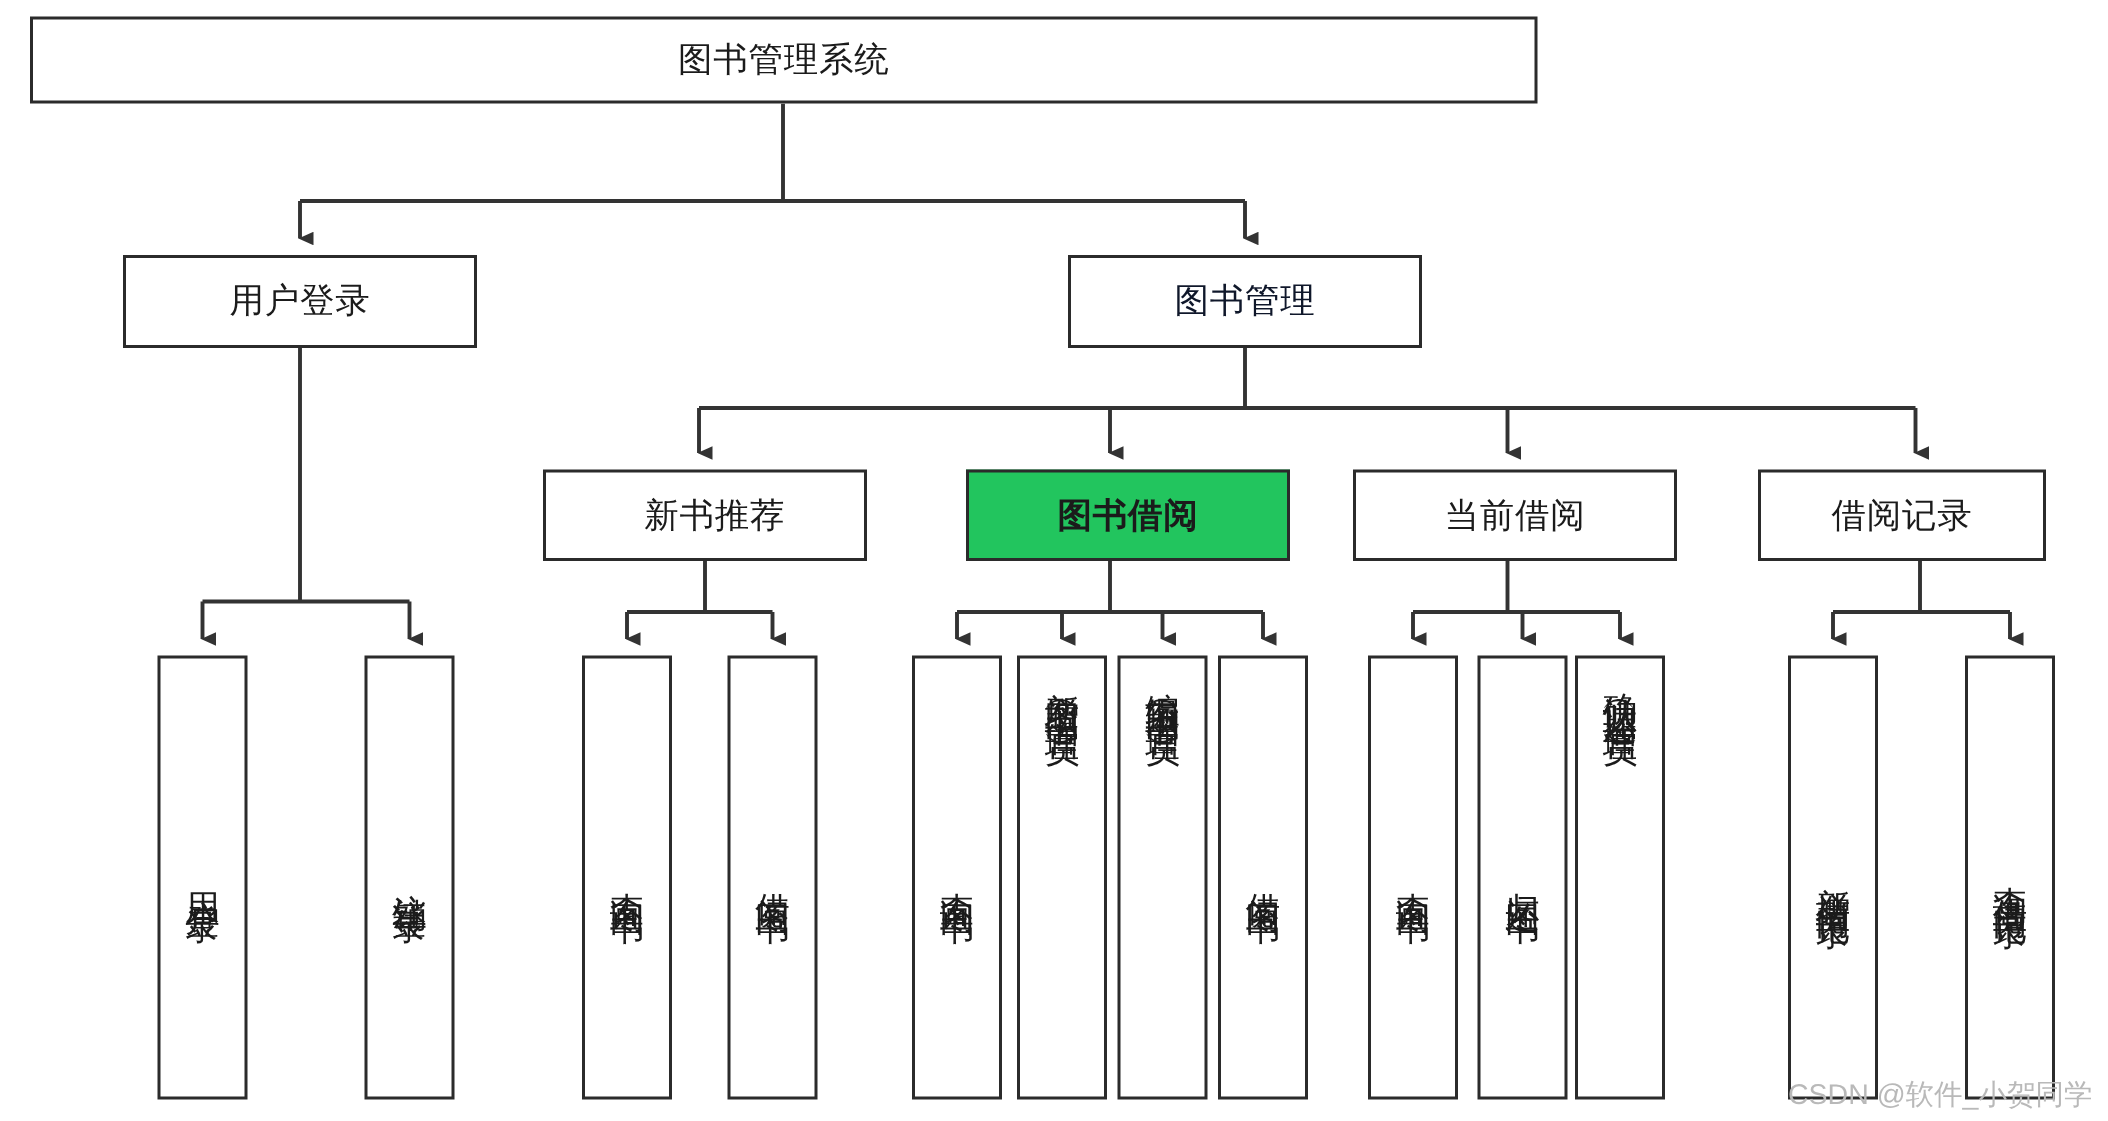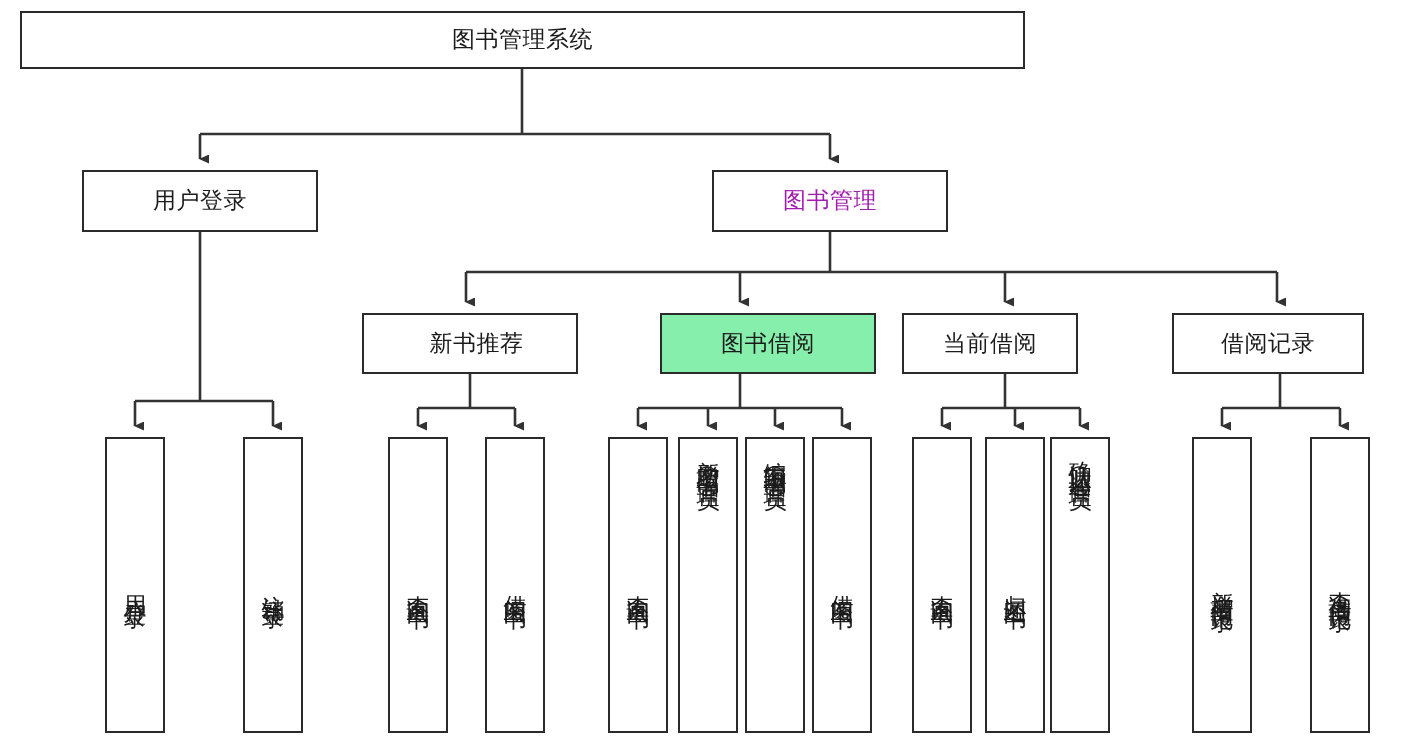--- a/index.html
+++ b/index.html
@@ -124,29 +124,29 @@
   </svg>
 
   <div id="node-layer">
       <div class="node horiz" style="left: 20px; top: 11px; width: 1005px; height: 58px; border-color: rgb(43, 43, 43); background: rgb(255, 255, 255);">
         <span class="node-label" style="color: rgb(27, 27, 27);">图书管理系统</span>
       </div>
       <div class="node horiz" style="left: 82px; top: 170px; width: 236px; height: 62px; border-color: rgb(43, 43, 43); background: rgb(255, 255, 255);">
         <span class="node-label" style="color: rgb(27, 27, 27);">用户登录</span>
       </div>
       <div class="node horiz" style="left: 712px; top: 170px; width: 236px; height: 62px; border-color: rgb(43, 43, 43); background: rgb(255, 255, 255);">
-        <span class="node-label" style="color: #a21caf;">图书管理</span>
+        <span class="node-label" style="color: #0f172a;">图书管理</span>
       </div>
       <div class="node horiz" style="left: 362px; top: 313px; width: 216px; height: 61px; border-color: rgb(43, 43, 43); background: rgb(255, 255, 255); padding-left: 19px;">
         <span class="node-label" style="color: rgb(27, 27, 27);">新书推荐</span>
       </div>
-      <div class="node horiz" style="left: 660px; top: 313px; width: 216px; height: 61px; border-color: rgb(43, 43, 43); background: #86efac;">
+      <div class="node horiz" style="left: 644px; top: 313px; width: 216px; height: 61px; border-color: rgb(43, 43, 43); background: #22c55e; font-weight: bold;">
         <span class="node-label" style="color: rgb(27, 27, 27);">图书借阅</span>
       </div>
-      <div class="node horiz" style="left: 902px; top: 313px; width: 176px; height: 61px; border-color: rgb(43, 43, 43); background: rgb(255, 255, 255);">
+      <div class="node horiz" style="left: 902px; top: 313px; width: 216px; height: 61px; border-color: rgb(43, 43, 43); background: rgb(255, 255, 255);">
         <span class="node-label" style="color: rgb(27, 27, 27);">当前借阅</span>
       </div>
       <div class="node horiz" style="left: 1172px; top: 313px; width: 192px; height: 61px; border-color: rgb(43, 43, 43); background: rgb(255, 255, 255);">
         <span class="node-label" style="color: rgb(27, 27, 27);">借阅记录</span>
       </div>
       <div class="node vert centered" style="left: 105px; top: 437px; width: 60px; height: 296px; border-color: rgb(43, 43, 43); background: rgb(255, 255, 255);">
         <span class="node-label" style="color: rgb(27, 27, 27);">用户登录</span>
       </div>
       <div class="node vert centered" style="left: 243px; top: 437px; width: 60px; height: 296px; border-color: rgb(43, 43, 43); background: rgb(255, 255, 255);">
         <span class="node-label" style="color: rgb(27, 27, 27);">注销登录</span>
@@ -179,14 +179,15 @@
         <span class="node-label" style="color: rgb(27, 27, 27);">确认归还（管理员）</span>
       </div>
       <div class="node vert centered" style="left: 1192px; top: 437px; width: 60px; height: 296px; border-color: rgb(43, 43, 43); background: rgb(255, 255, 255);">
         <span class="node-label" style="color: rgb(27, 27, 27);">新增借阅记录</span>
       </div>
       <div class="node vert centered" style="left: 1310px; top: 437px; width: 60px; height: 296px; border-color: rgb(43, 43, 43); background: rgb(255, 255, 255);">
         <span class="node-label" style="color: rgb(27, 27, 27);">查询借阅记录</span>
       </div>
     </div>
 
+  <div class="watermark" style="left: 1192px; top: 717px; color: rgb(185, 185, 185);">CSDN @软件_小贺同学</div>
 
 </div>
 
 </body></html>

